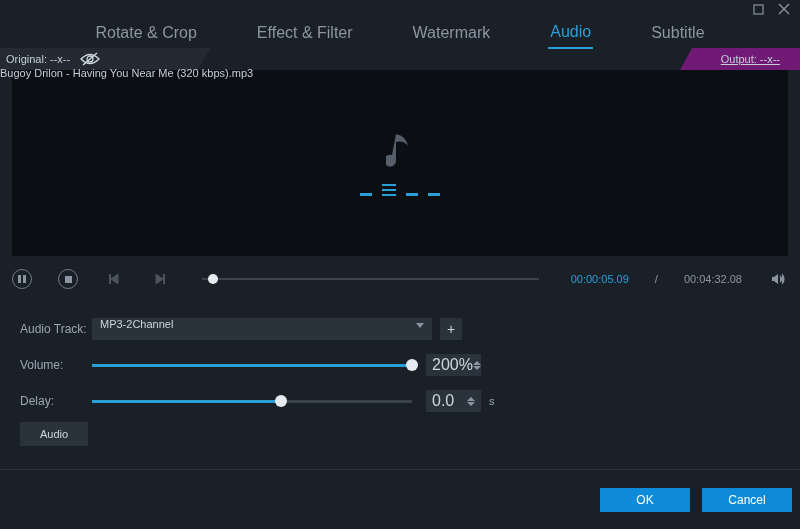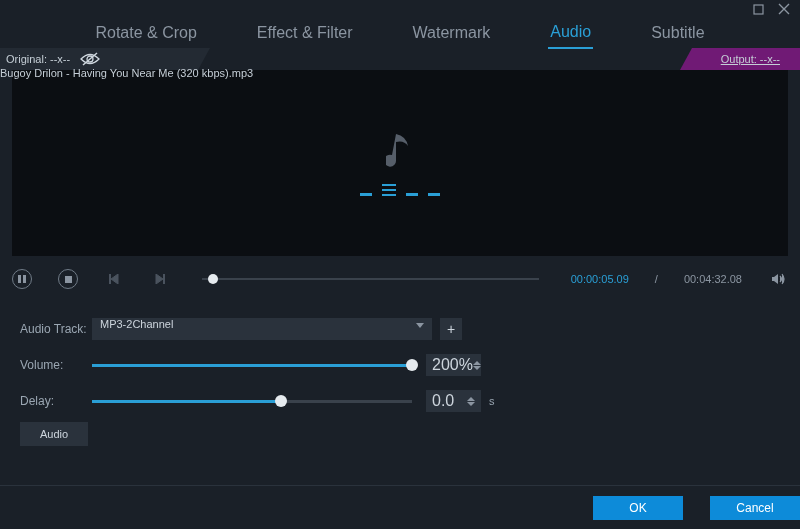--- a/index.html
+++ b/index.html
@@ -58,21 +58,21 @@
   .slider-thumb { position: absolute; width: 12px; height: 12px; background: #e6ebef; border-radius: 50%; top: 1px; }
   .valbox { width: 55px; height: 22px; background: #2a323c; margin-left: 14px; display: flex; align-items: center; padding: 0 6px; color: #cdd5dd; font-size: 16px; }
   .spinner { display: flex; flex-direction: column; margin-left: auto; gap: 1px; }
   .spinner span { width: 0; height: 0; border-left: 4px solid transparent; border-right: 4px solid transparent; cursor: pointer; }
   .spinner .up { border-bottom: 4px solid #8b95a1; }
   .spinner .dn { border-top: 4px solid #8b95a1; }
   .unit { margin-left: 8px; color: #9aa6b2; font-size: 11px; }
   .reset { width: 68px; height: 24px; background: #2a323c; display: flex; align-items: center; justify-content: center; cursor: pointer; color: #cdd5dd; font-size: 11px; margin-top: 6px; }
 
   
-  .footer { margin-top: auto; height: 44px; border-top: 1px solid #2a323c; display: flex; align-items: center; justify-content: flex-end; gap: 27px; padding: 0 0; }
+  .footer { margin-top: auto; height: 60px; border-top: 1px solid #2a323c; display: flex; align-items: center; justify-content: flex-end; gap: 12px; padding: 0 8px; }
   .btn { width: 90px; height: 24px; background: #0d8bd9; color: #fff; font-size: 12px; display: flex; align-items: center; justify-content: center; cursor: pointer; }
 </style>
 </head>
 <body>
 
 <div class="window">
 
   <div class="titlebar">
     <div class="win-icon">
       <svg width="11" height="11" viewBox="0 0 11 11" fill="none">

